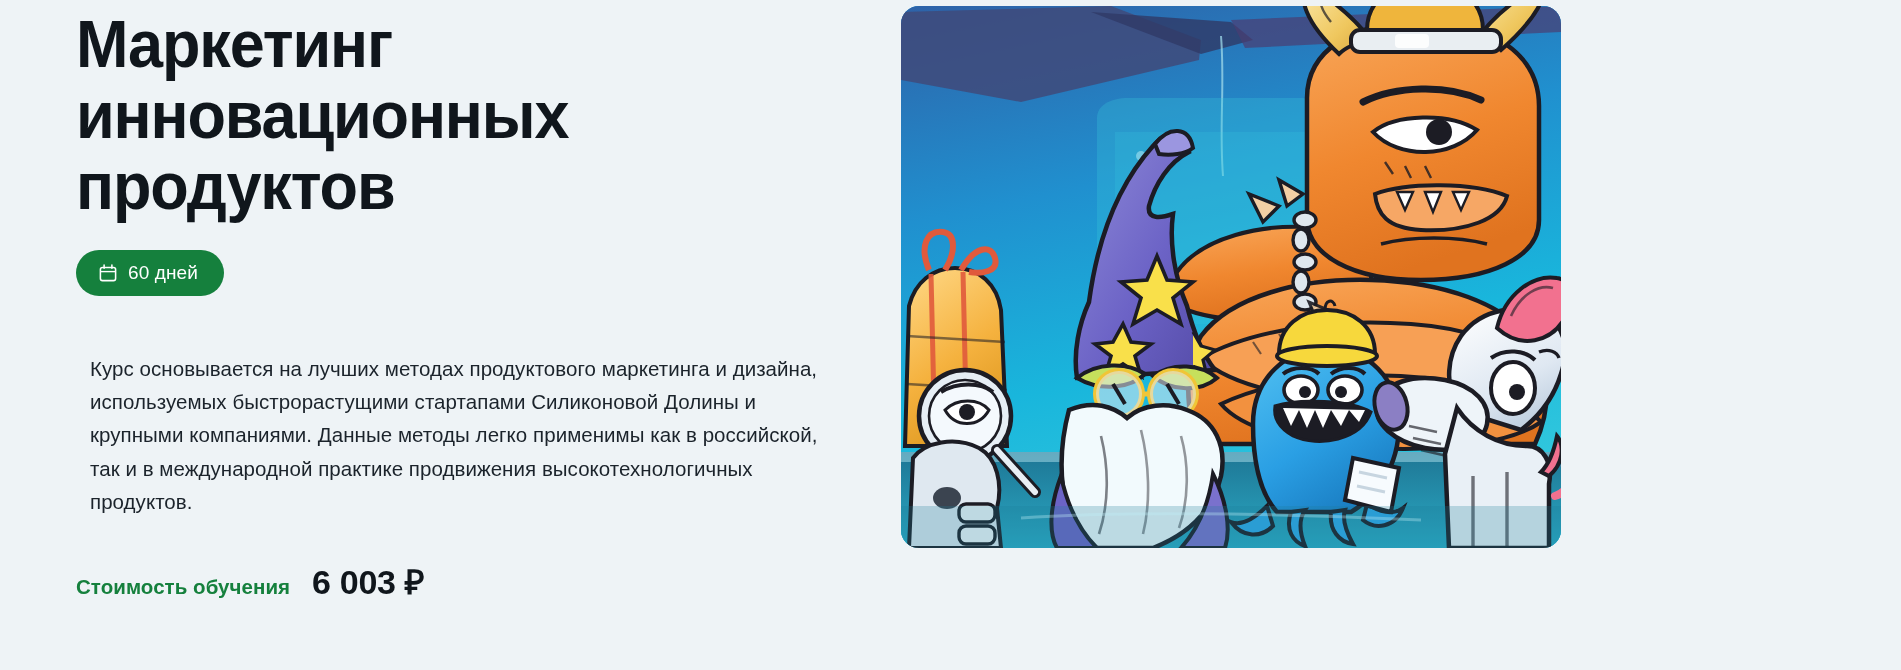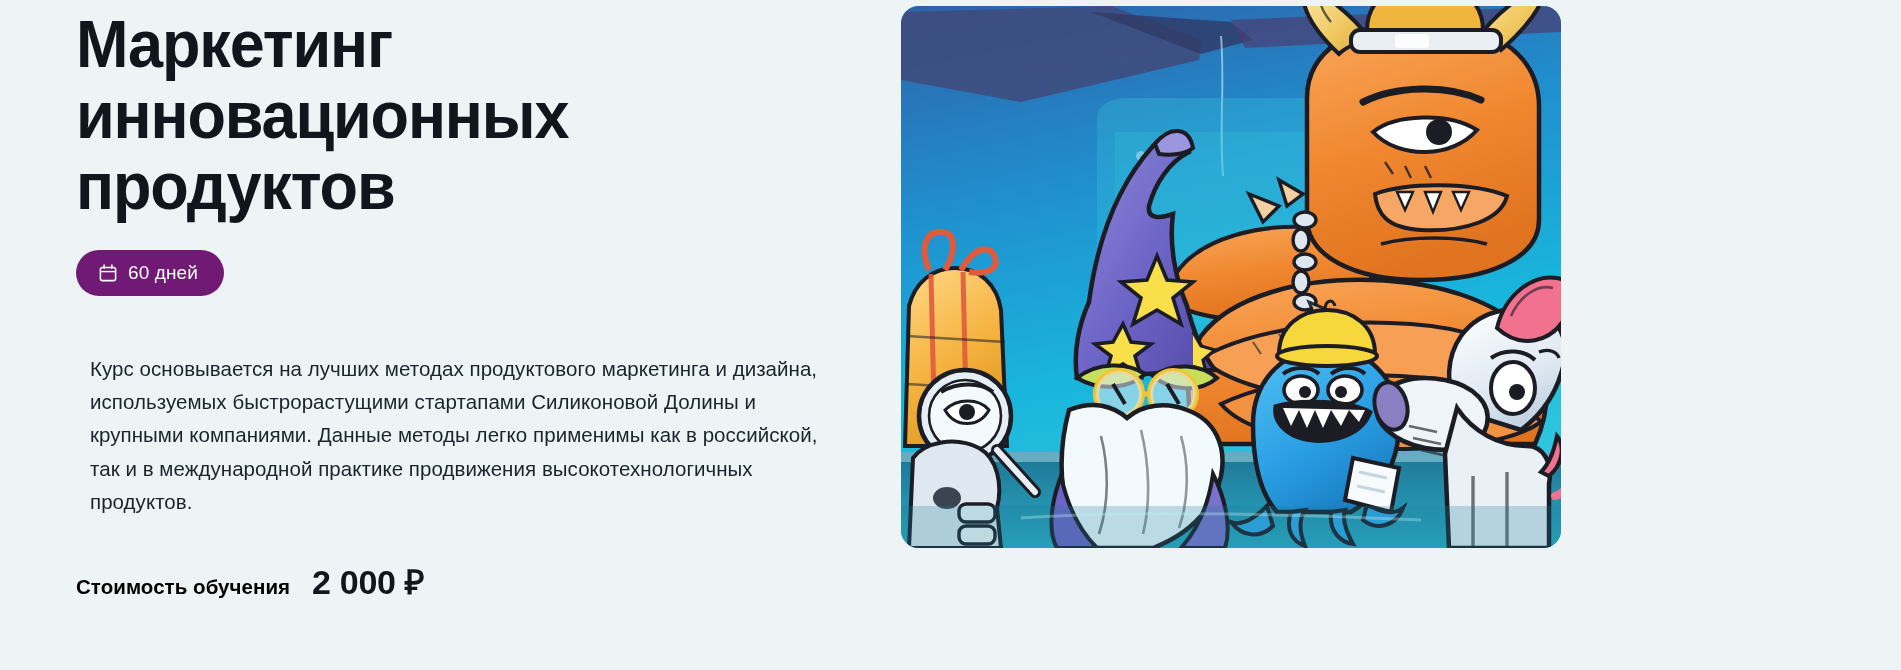--- a/index.html
+++ b/index.html
@@ -49,21 +49,21 @@
   .badge-row {
     margin-top: 29px;
     display: flex;
     align-items: center;
   }
 
   .duration-badge {
     display: inline-flex;
     align-items: center;
     gap: 11px;
-    background: #701a75;
+    background: #15803d;
     color: #ffffff;
     border-radius: 999px;
     padding: 13px 26px 14px 23px;
     font-size: 19px;
     line-height: 1;
     font-weight: 400;
     letter-spacing: 0.1px;
     cursor: pointer;
   }
 
@@ -89,21 +89,21 @@
   .price-row {
     margin-top: 40px;
     display: flex;
     align-items: baseline;
     gap: 22px;
   }
 
   .price-label {
     font-size: 20.5px;
     font-weight: 700;
-    color: #000000;
+    color: #15803d;
     letter-spacing: 0.05px;
   }
 
   .price-value {
     font-size: 34px;
     font-weight: 700;
     color: #10161c;
     letter-spacing: -0.3px;
     white-space: nowrap;
   }
@@ -151,21 +151,21 @@
           </svg>
         </span>
         <span>60 дней</span>
       </div>
     </div>
 
     <p class="description">Курс основывается на лучших методах продуктового маркетинга и дизайна, используемых быстрорастущими стартапами Силиконовой Долины и крупными компаниями. Данные методы легко применимы как в российской, так и в международной практике продвижения высокотехнологичных продуктов.</p>
 
     <div class="price-row">
       <span class="price-label">Стоимость обучения</span>
-      <span class="price-value">2 000 ₽</span>
+      <span class="price-value">6 003 ₽</span>
     </div>
 
   </div>
 
   <div class="media-col">
     <div class="illustration">
       <svg viewBox="0 0 660 542" preserveAspectRatio="xMidYMid slice" aria-hidden="true">
         <defs>
           <linearGradient id="sky" x1="0" y1="0" x2="0.25" y2="1">
             <stop offset="0%" stop-color="#2e62a8"></stop>

